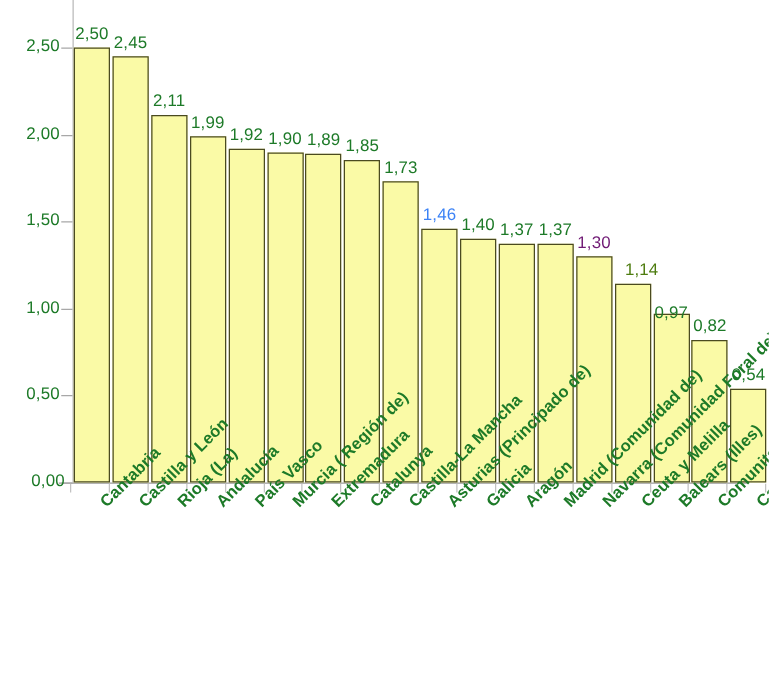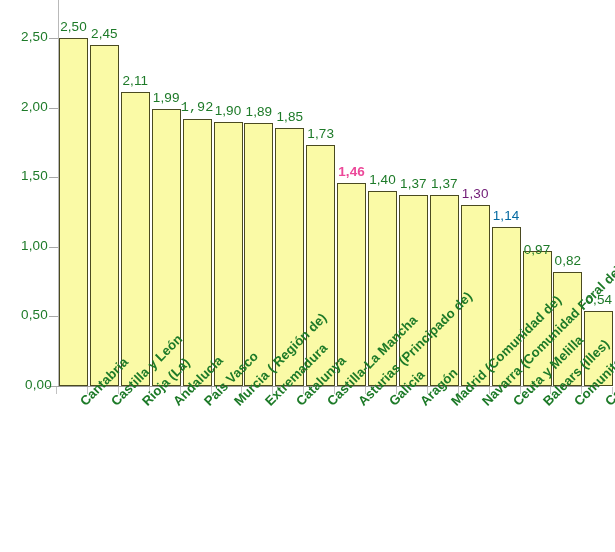--- a/index.html
+++ b/index.html
@@ -155,31 +155,31 @@
       <div class="bar" title="Ceuta y Melilla: 1,14" style="left: 491.6px; top: 227.312px; width: 29px; height: 158.688px; background: rgb(250, 250, 166); border-color: rgb(74, 74, 32);"></div>
       <div class="bar" title="Balears (Illes): 0,97" style="left: 522.5px; top: 250.976px; width: 29px; height: 135.024px; background: rgb(250, 250, 166); border-color: rgb(74, 74, 32);"></div>
       <div class="bar" title="Comunitat Valenciana: 0,82" style="left: 553.4px; top: 271.856px; width: 29px; height: 114.144px; background: rgb(250, 250, 166); border-color: rgb(74, 74, 32);"></div>
       <div class="bar" title="Canarias: 0,54" style="left: 584.3px; top: 310.832px; width: 29px; height: 75.168px; background: rgb(250, 250, 166); border-color: rgb(74, 74, 32);"></div>
     </div>
   <div id="values-layer">
       <div class="bar-value" style="left: 53px; top: 19px; width: 41px; color: rgb(29, 122, 40);">2,50</div>
       <div class="bar-value" style="left: 83.9px; top: 25.96px; width: 41px; color: rgb(29, 122, 40);">2,45</div>
       <div class="bar-value" style="left: 114.8px; top: 73.288px; width: 41px; color: rgb(29, 122, 40);">2,11</div>
       <div class="bar-value" style="left: 145.7px; top: 89.992px; width: 41px; color: rgb(29, 122, 40);">1,99</div>
-      <div class="bar-value" style="left: 176.6px; top: 99.736px; width: 41px; color: rgb(29, 122, 40); font-family: Liberation Mono, monospace;">1,92</div>
+      <div class="bar-value" style="left: 176.6px; top: 99.736px; width: 41px; color: rgb(29, 122, 40);">1,92</div>
       <div class="bar-value" style="left: 207.5px; top: 102.52px; width: 41px; color: rgb(29, 122, 40); text-align: center;">1,90</div>
       <div class="bar-value" style="left: 238.4px; top: 103.912px; width: 41px; color: rgb(29, 122, 40);">1,89</div>
       <div class="bar-value" style="left: 269.3px; top: 109.48px; width: 41px; color: rgb(29, 122, 40);">1,85</div>
       <div class="bar-value" style="left: 300.2px; top: 126.184px; width: 41px; color: rgb(29, 122, 40);">1,73</div>
-      <div class="bar-value" style="left: 331.1px; top: 163.768px; width: 41px; color: #ec4899; font-weight: bold;">1,46</div>
+      <div class="bar-value" style="left: 331.1px; top: 163.768px; width: 41px; color: #3b82f6;">1,46</div>
       <div class="bar-value" style="left: 362px; top: 172.12px; width: 41px; color: rgb(29, 122, 40);">1,40</div>
       <div class="bar-value" style="left: 392.9px; top: 176.296px; width: 41px; color: rgb(29, 122, 40);">1,37</div>
       <div class="bar-value" style="left: 423.8px; top: 176.296px; width: 41px; color: rgb(29, 122, 40);">1,37</div>
       <div class="bar-value" style="left: 454.7px; top: 186.04px; width: 41px; color: #701a75;">1,30</div>
-      <div class="bar-value" style="left: 485.6px; top: 208.312px; width: 41px; color: #0369a1;">1,14</div>
+      <div class="bar-value" style="left: 485.6px; top: 208.312px; width: 41px; color: #4d7c0f; text-align: right;">1,14</div>
       <div class="bar-value" style="left: 516.5px; top: 242px; width: 41px; color: rgb(29, 122, 40);">0,97</div>
       <div class="bar-value" style="left: 547.4px; top: 252.856px; width: 41px; color: rgb(29, 122, 40);">0,82</div>
       <div class="bar-value" style="left: 578.3px; top: 291.832px; width: 41px; color: rgb(29, 122, 40);">0,54</div>
     </div>
   <div id="cats-layer">
       <div class="cat-label" style="left: 76.98px; top: 398px; color: rgb(29, 122, 40);">Cantabria</div>
       <div class="cat-label" style="left: 107.88px; top: 398px; color: rgb(29, 122, 40);">Castilla y León</div>
       <div class="cat-label" style="left: 138.78px; top: 398px; color: rgb(29, 122, 40);">Rioja (La)</div>
       <div class="cat-label" style="left: 169.68px; top: 398px; color: rgb(29, 122, 40);">Andalucía</div>
       <div class="cat-label" style="left: 200.58px; top: 398px; color: rgb(29, 122, 40);">País Vasco</div>

